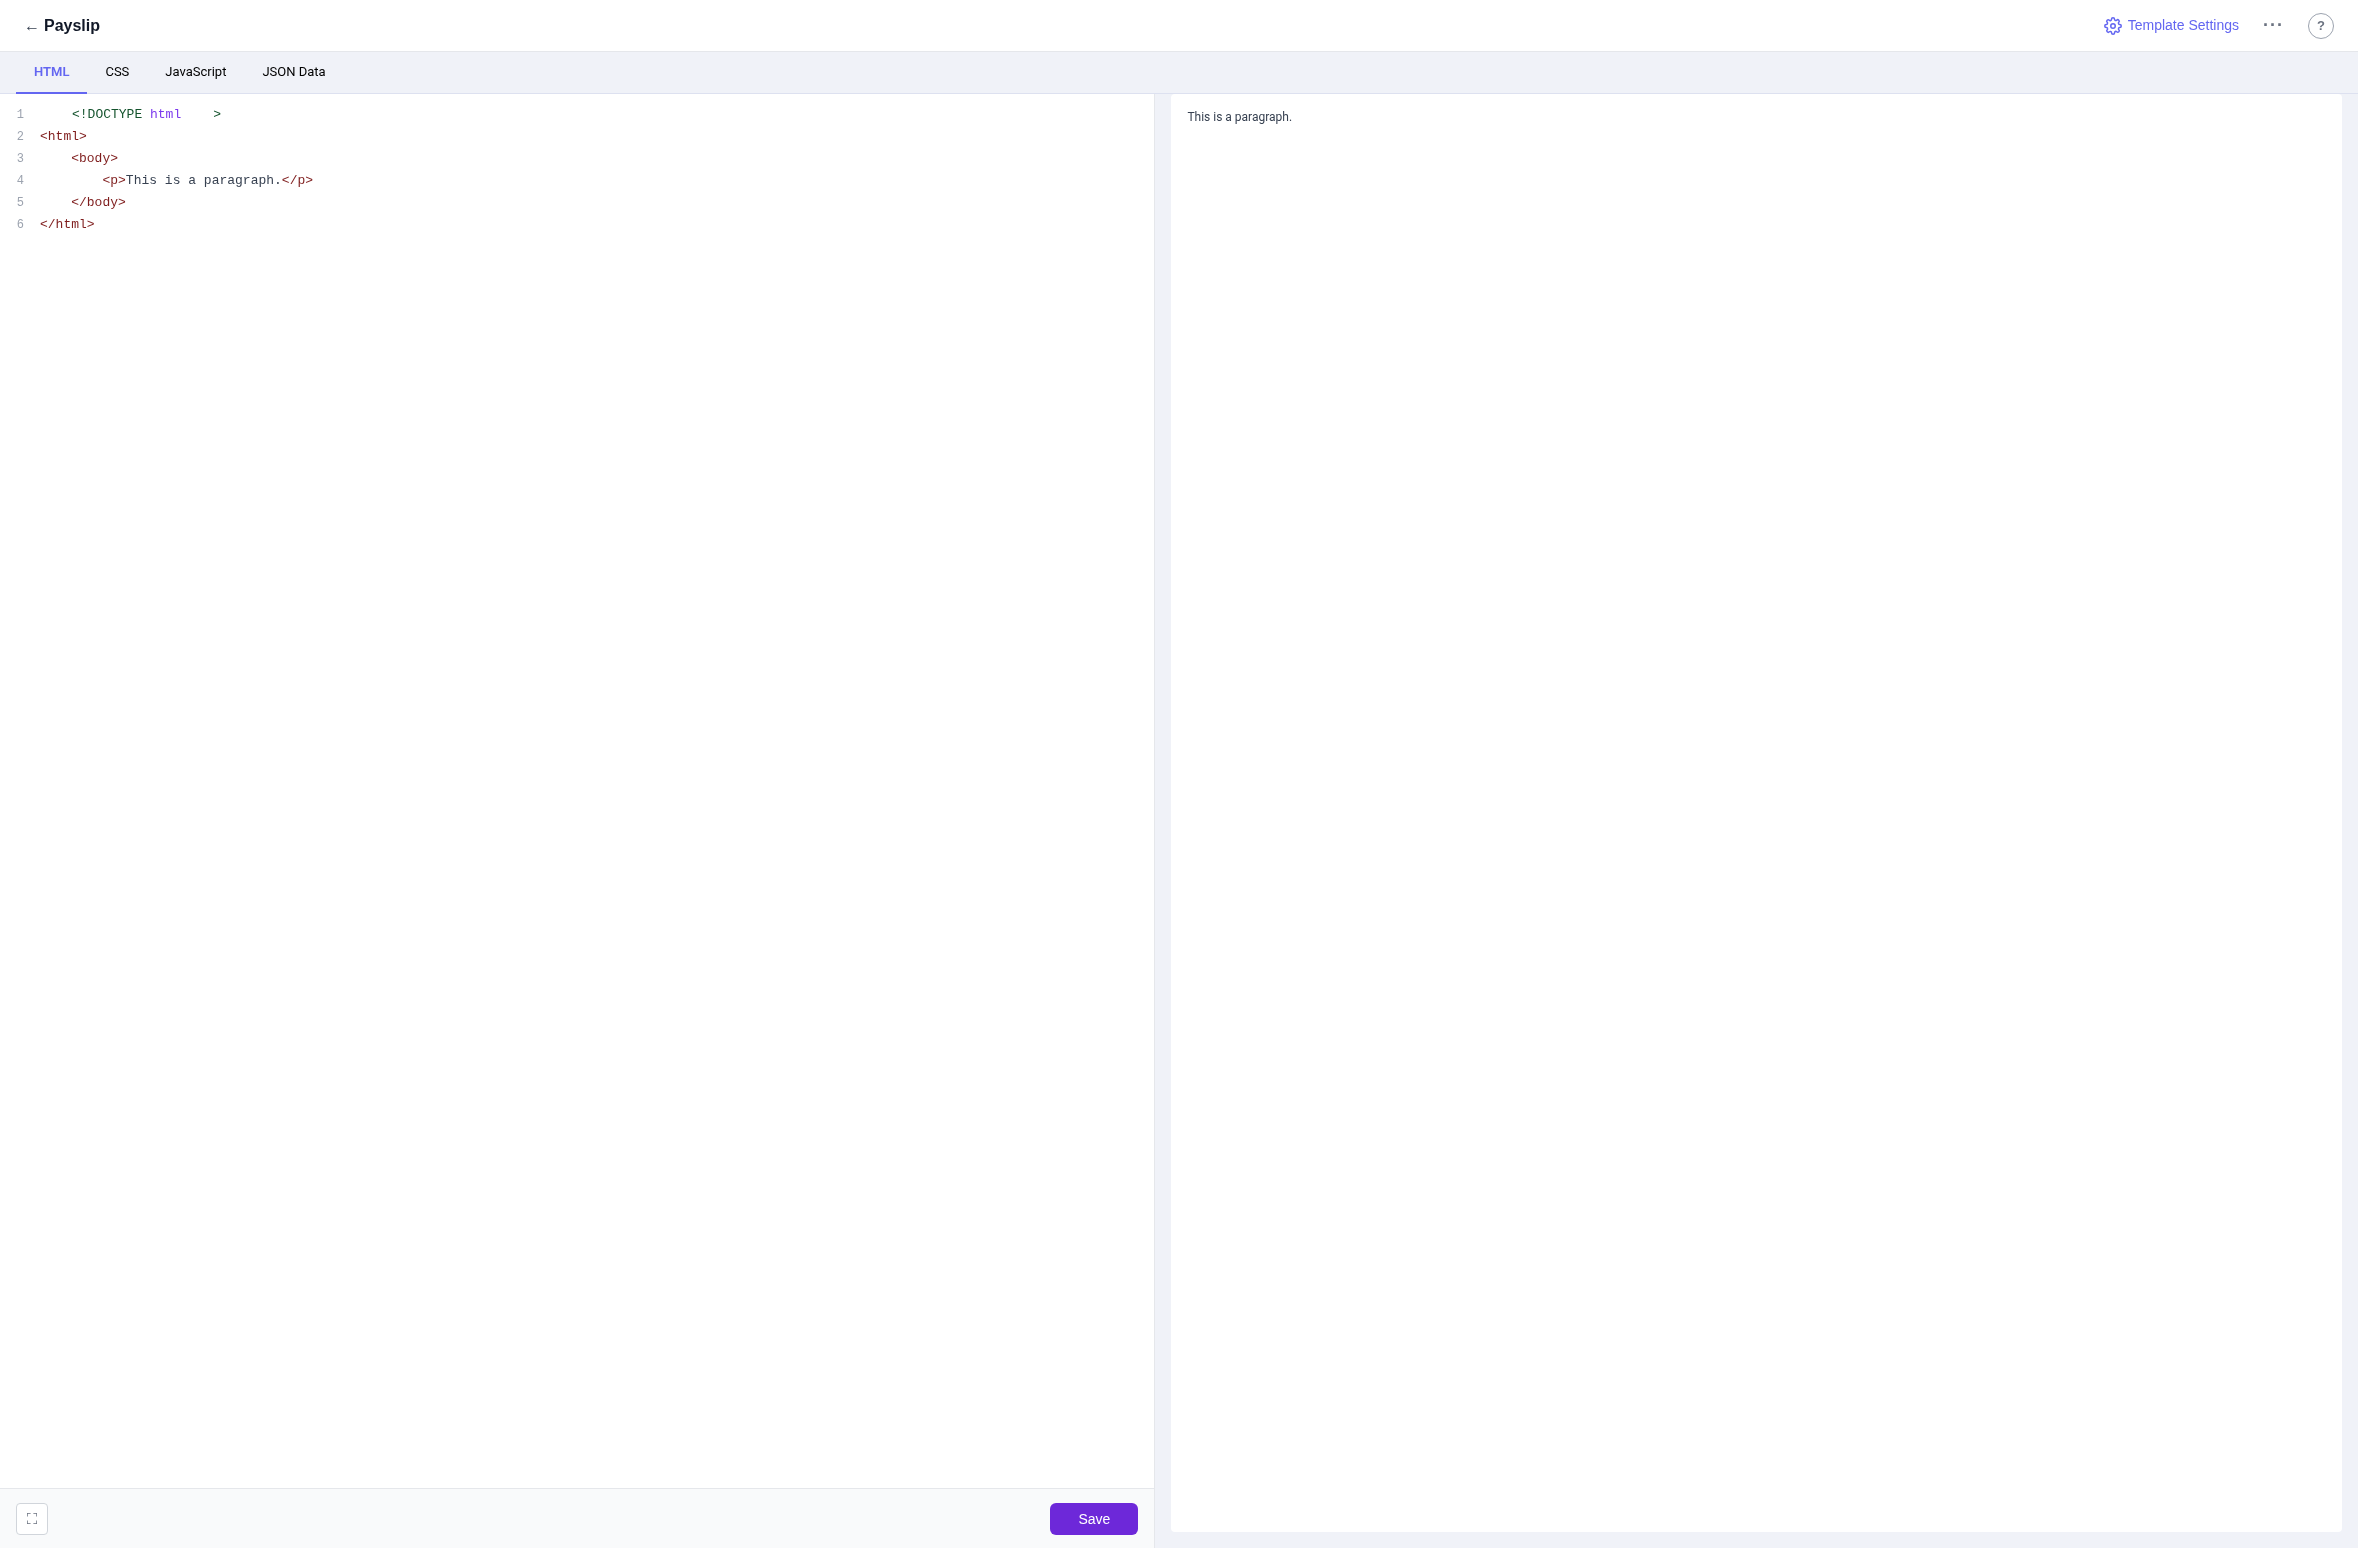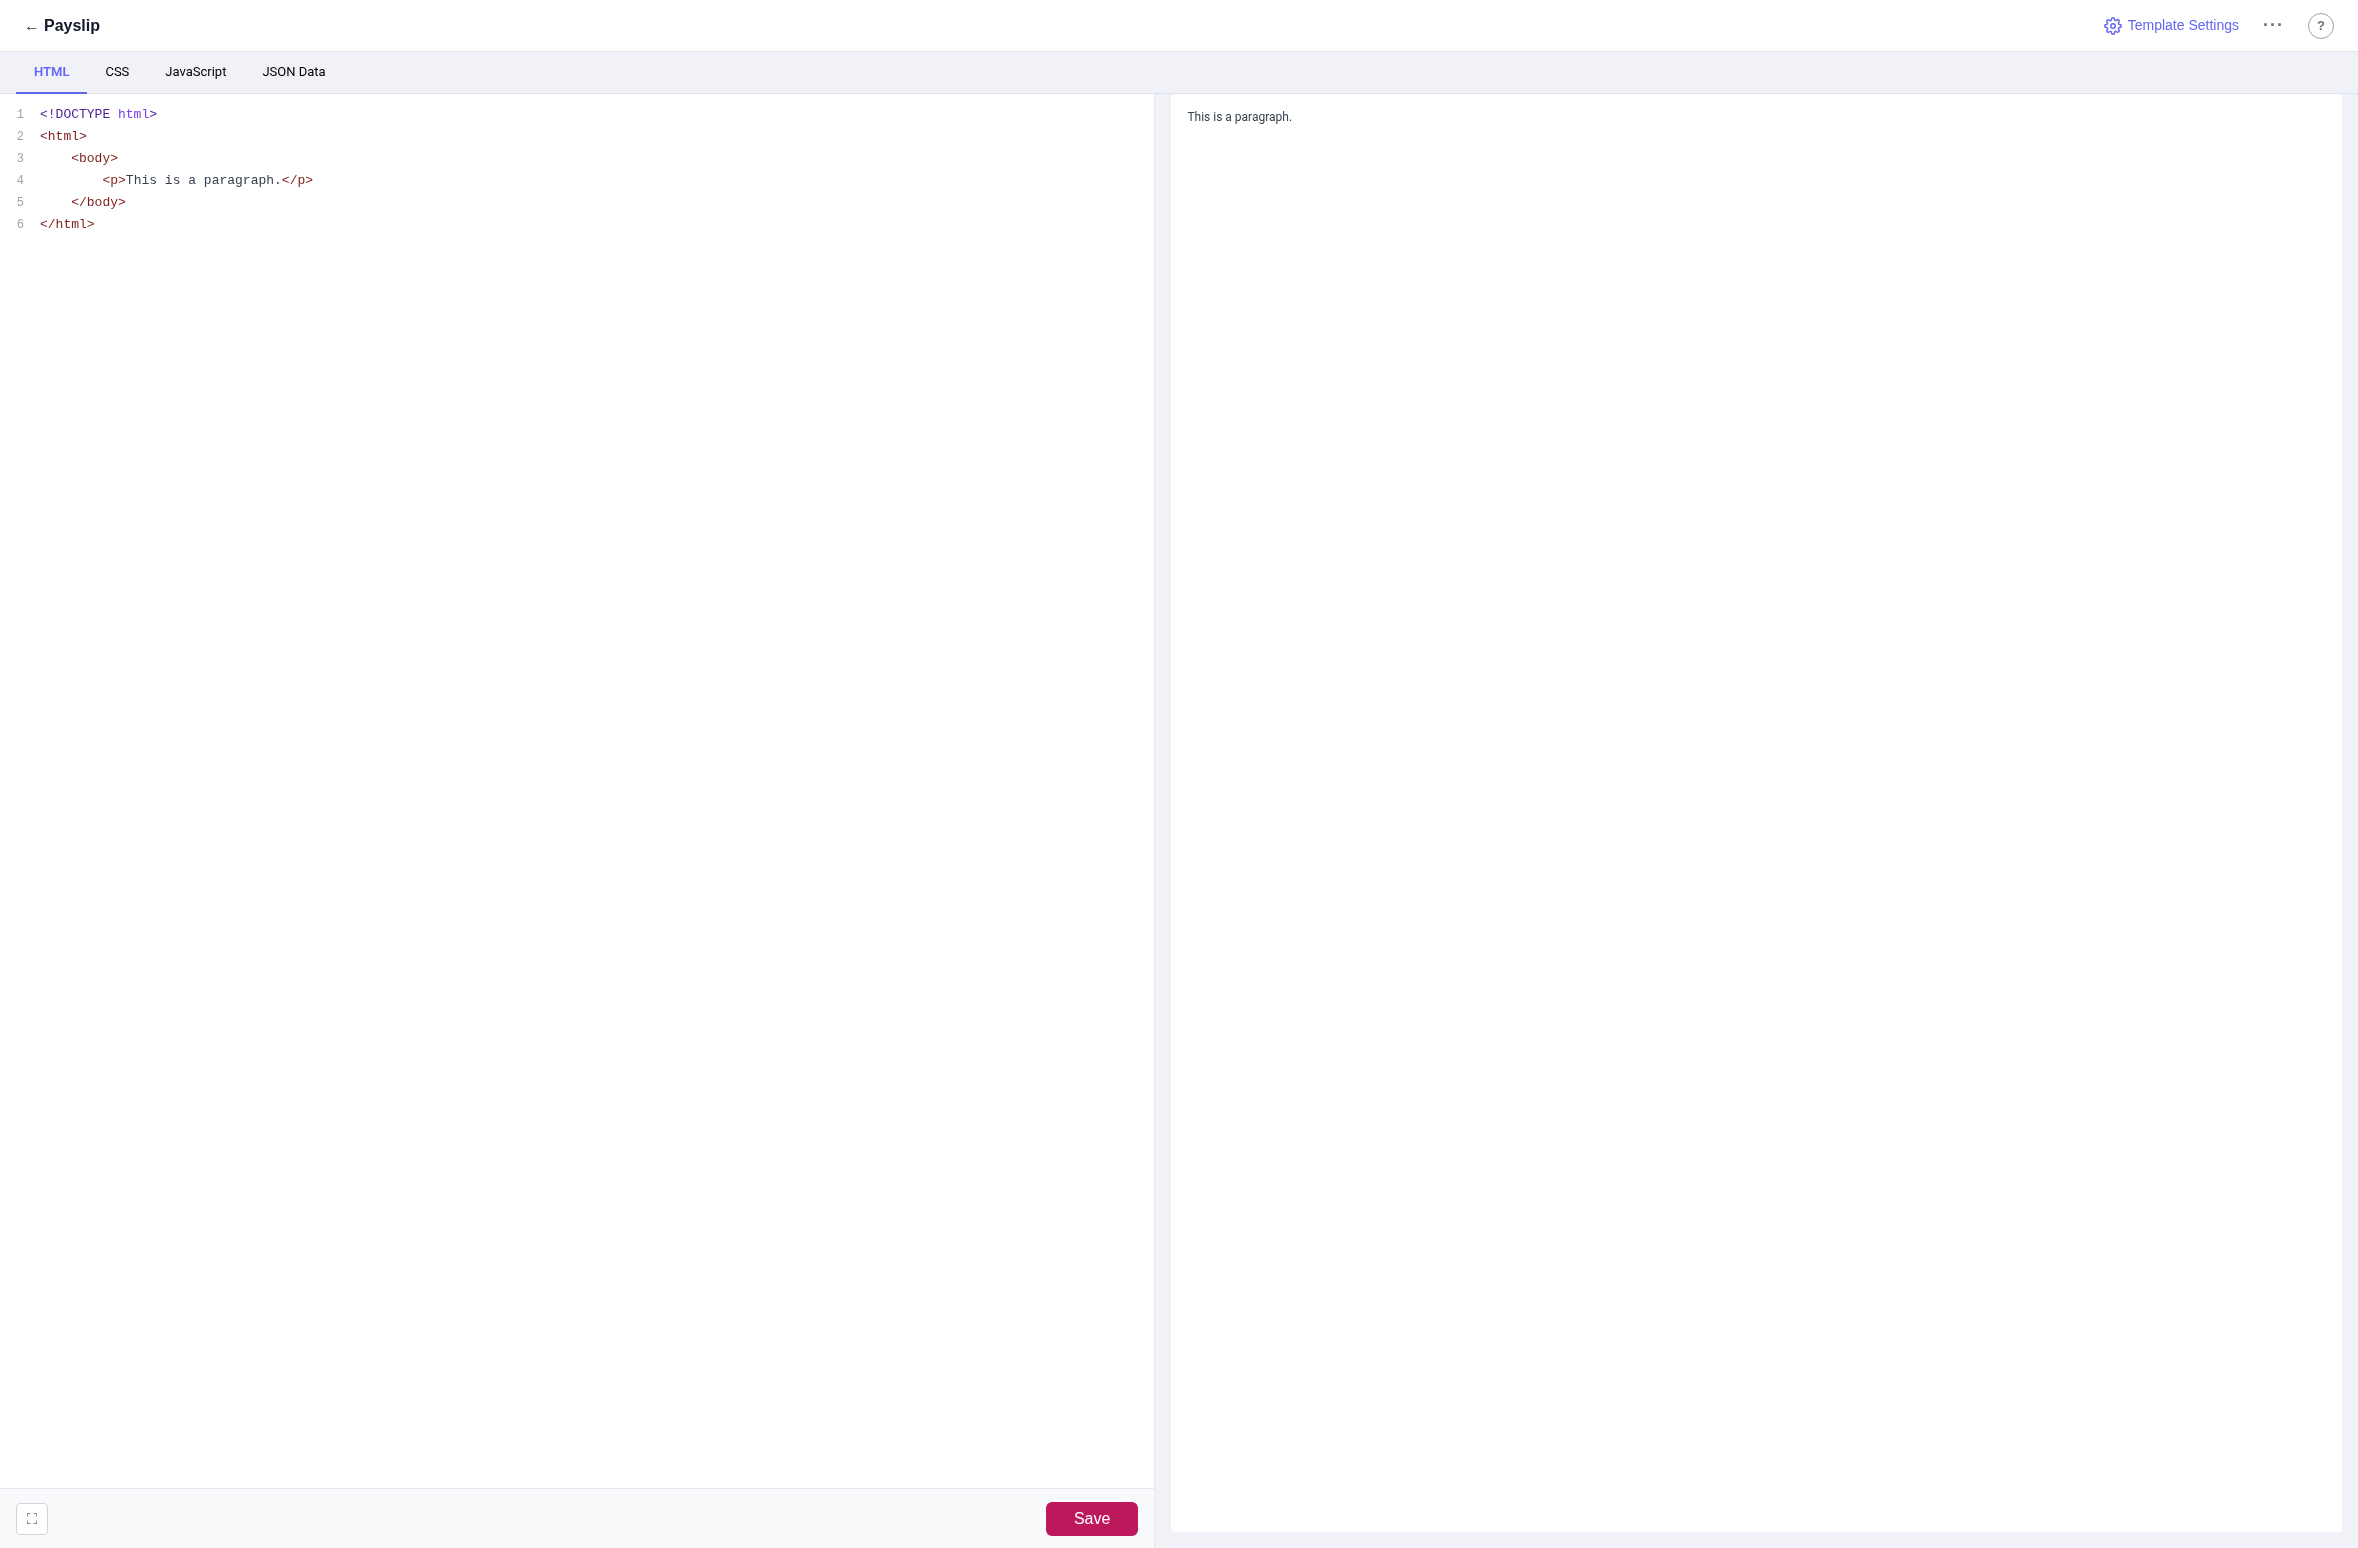--- a/index.html
+++ b/index.html
@@ -160,21 +160,21 @@
       color: #9ca3af;
       font-size: 12px;
       flex-shrink: 0;
       user-select: none;
       padding-top: 1px;
     }
     .line-content {
       color: #374151;
       white-space: pre;
     }
-    .token-doctype { color: #4c1d95; }
+    .token-doctype { color: #14532d; margin-left: 32px; }
     .token-tag { color: #7f1d1d; }
     .token-keyword { color: #7c3aed; }
     .token-text { color: #374151; }
 
     
     .editor-footer {
       height: 60px;
       display: flex;
       align-items: center;
       justify-content: space-between;
@@ -189,26 +189,26 @@
       border: 1.5px solid #d1d5db;
       border-radius: 4px;
       background: #fff;
       cursor: pointer;
       display: flex;
       align-items: center;
       justify-content: center;
       color: #6b7280;
     }
     .save-btn {
-      background: #be185d;
+      background: #6d28d9;
       color: #ffffff;
       border: none;
       border-radius: 6px;
       padding: 8px 28px;
-      font-size: 16px;
+      font-size: 14px;
       font-weight: 500;
       cursor: pointer;
     }
 
     
     .preview-panel {
       flex: 1;
       display: flex;
       flex-direction: column;
       background: #f0f2f8;

